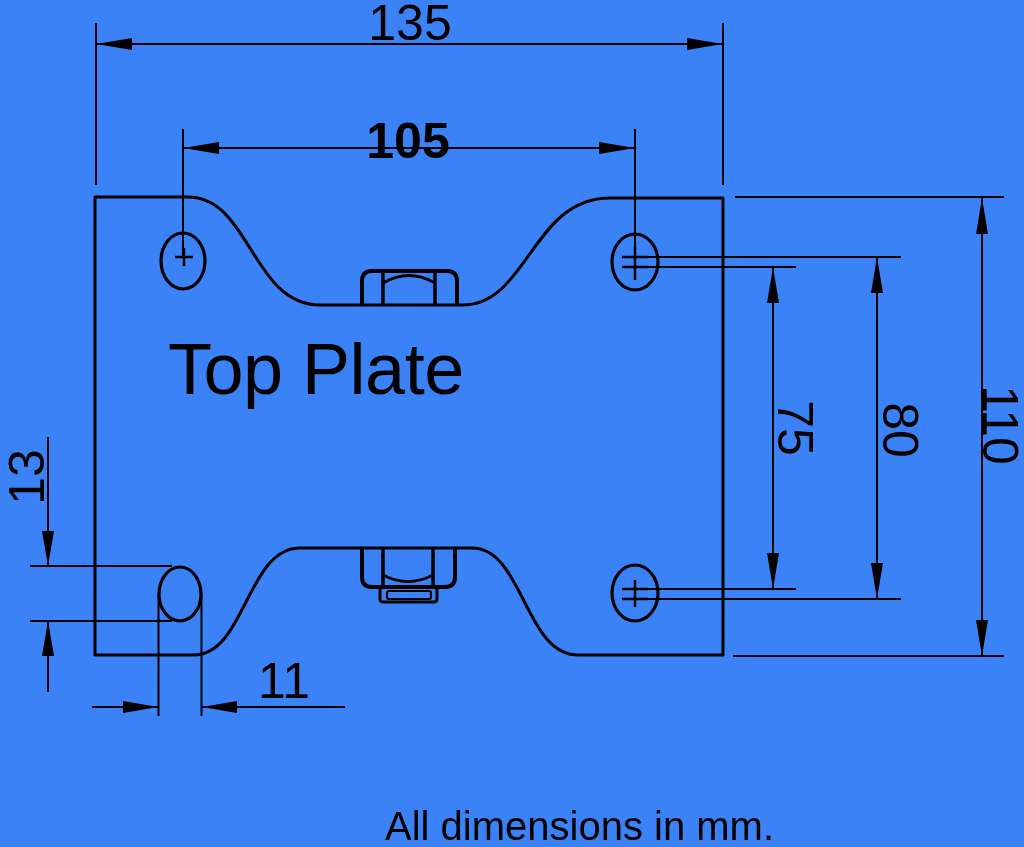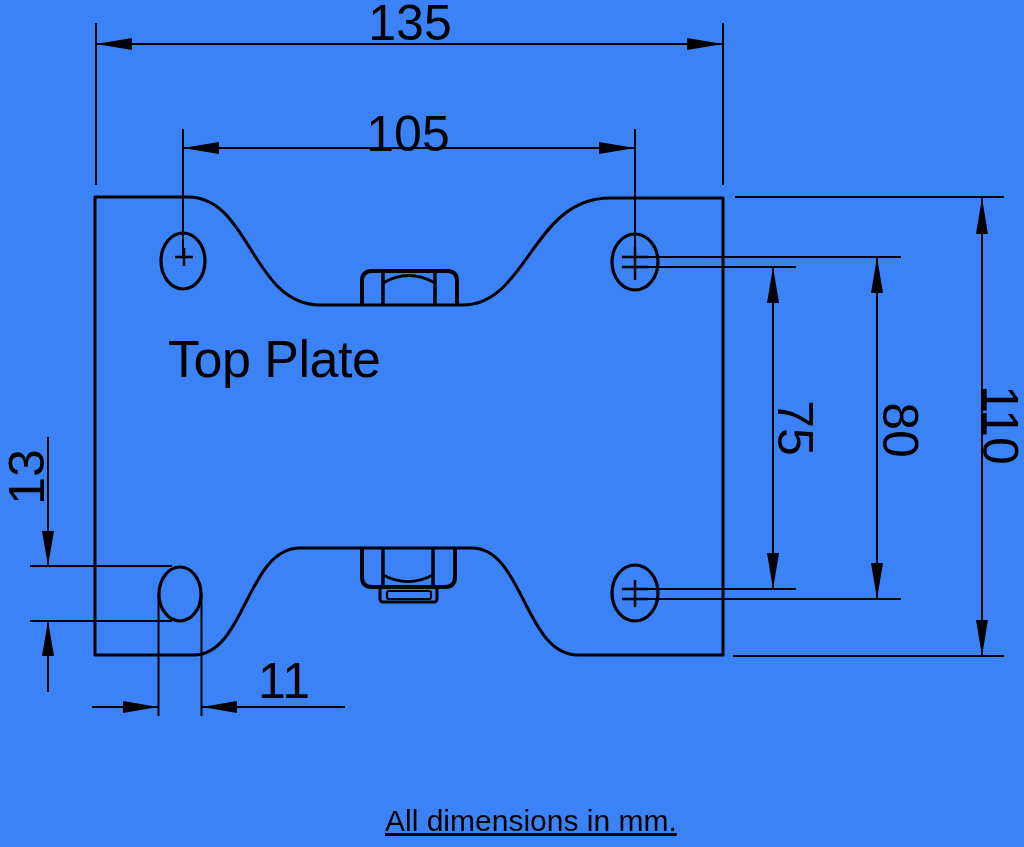--- a/index.html
+++ b/index.html
@@ -17,31 +17,30 @@
     white-space:nowrap;
     color:#000;
     line-height:1;
     transform:translate(-50%,-50%);
   }
   .dim{font-size:50px;}
   .rot-cw{transform:translate(-50%,-50%) rotate(90deg);}
   .rot-ccw{transform:translate(-50%,-50%) rotate(-90deg);}
   .title-line{
     position:absolute;
-    font-size:52px;
+    font-size:72px;
     letter-spacing:-0.5px;
     line-height:1;
     white-space:nowrap;
   }
   .footer{
     position:absolute;
-    font-size:30px;
+    font-size:40px;
     line-height:1;
     white-space:nowrap;
-    text-decoration:underline;
   }
 </style>
 </head>
 <body>
 
 <div id="stage">
 
   <svg id="drawing-svg" width="1024" height="847" viewBox="0 0 1024 847">
 
     <g stroke="#000" fill="none" stroke-width="3" stroke-linecap="round" stroke-linejoin="round">
@@ -129,21 +128,21 @@
     <g stroke="#000" stroke-width="2" fill="#000">
       <path fill="none" d="M158.5 594 V716 M201.5 594 V716"></path>
       <path fill="none" d="M92 707 H158 M202 707 H345"></path>
       <polygon points="158,707 123,701 123,713" stroke="none"></polygon>
       <polygon points="202,707 237,701 237,713" stroke="none"></polygon>
     </g>
   </svg>
 
   <div class="lbl dim" style="left:410px;top:23px;">135</div>
 
-  <div class="lbl dim" style="left:408px;top:134px;">105</div>
+  <div class="lbl dim" style="left:408px;top:141px;font-weight:bold;">105</div>
 
   <div class="lbl dim rot-cw" style="left:1000px;top:425px;">110</div>
 
   <div class="lbl dim rot-cw" style="left:900px;top:430px;">80</div>
 
   <div class="lbl dim rot-cw" style="left:795px;top:428px;">75</div>
 
   <div class="lbl dim rot-ccw" style="left:27px;top:477px;">13</div>
 
   <div class="lbl dim" style="left:284px;top:681px;">11</div>

